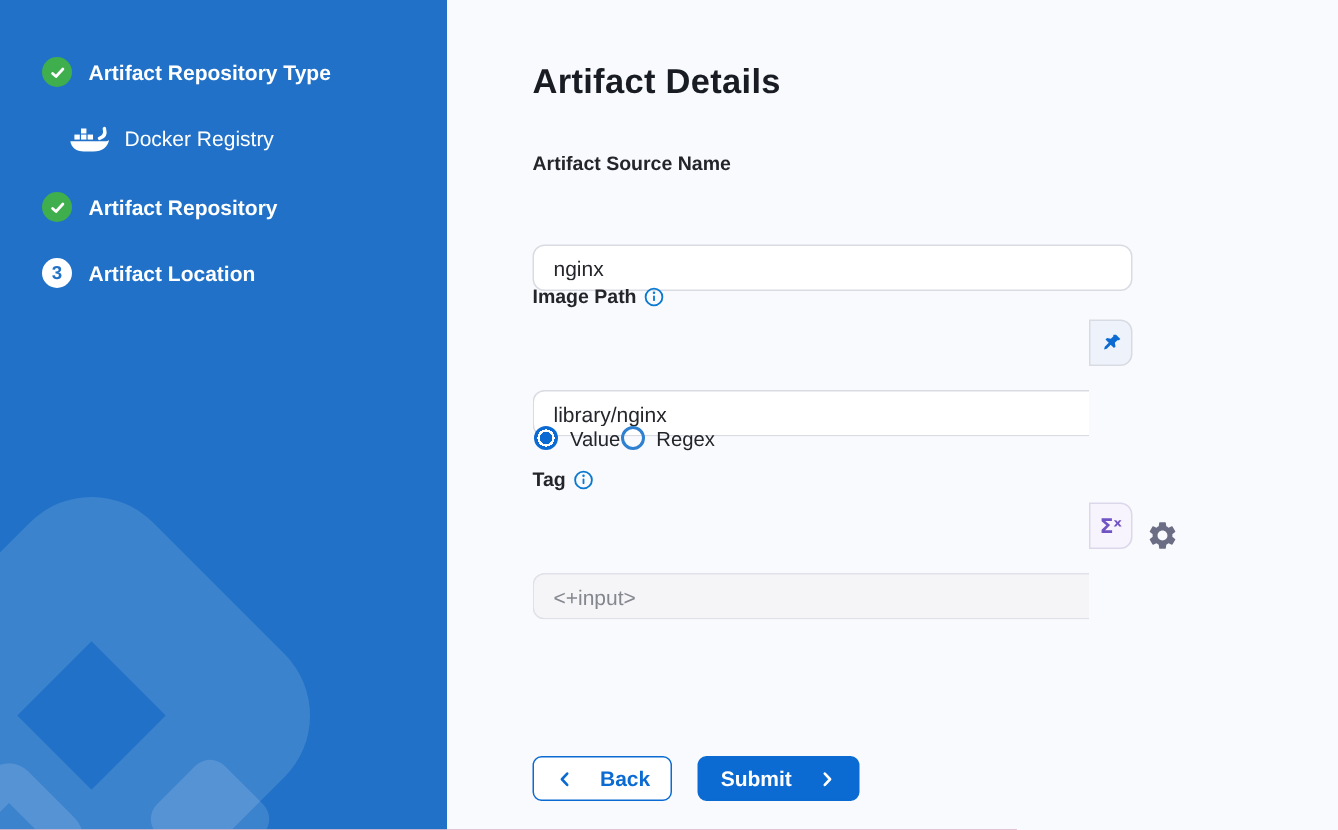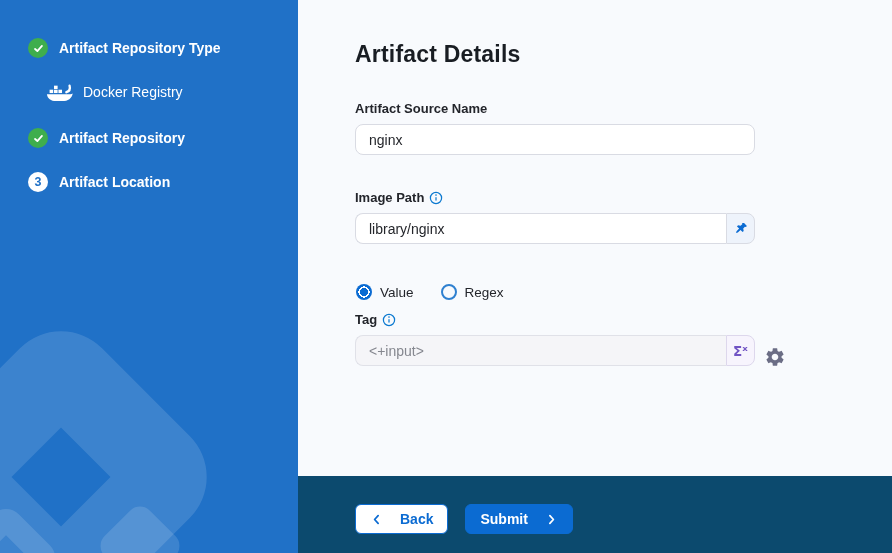--- a/index.html
+++ b/index.html
@@ -1,18 +1,18 @@
 <!DOCTYPE html>
 <html><head>
 <meta charset="utf-8">
 <style>
   html,body{margin:0;padding:0;background:#e9edf2;}
   .app{
     position:relative;width:892px;height:553px;overflow:hidden;
-    font-family:"Liberation Sans",sans-serif;background:#0c4a6e;
+    font-family:"Liberation Sans",sans-serif;background:#be185d;
     -webkit-font-smoothing:antialiased;
   }
   
   .sidebar{position:absolute;left:0;top:0;width:298px;height:553px;background:#2071c7;overflow:hidden;}
   .step{position:absolute;left:28px;display:flex;align-items:center;gap:11px;color:#fff;
         font-size:14px;font-weight:600;height:20px;cursor:pointer;white-space:nowrap;z-index:2;}
   .step.sub{left:46px;font-weight:500;gap:10px;}
   .step.current .step-text{font-weight:700;}
   .check-circle{width:20px;height:20px;border-radius:50%;background:#3fae4d;
         display:flex;align-items:center;justify-content:center;flex:0 0 auto;}
@@ -20,45 +20,45 @@
         font-size:12.5px;font-weight:700;display:flex;align-items:center;justify-content:center;flex:0 0 auto;}
   
   .wm{position:absolute;background:transparent;z-index:1;}
   .wm-ring{left:-59px;top:357px;width:240px;height:240px;box-sizing:border-box;
         border:85px solid rgba(255,255,255,0.13);border-radius:58px;transform:rotate(45deg);}
   .wm-d2{left:108px;top:514px;width:64px;height:64px;background:rgba(255,255,255,0.13);
         border-radius:14px;transform:rotate(45deg);}
   .wm-d3{left:-34px;top:518px;width:80px;height:80px;box-sizing:border-box;
         border:24px solid rgba(255,255,255,0.13);border-radius:18px;transform:rotate(45deg);}
   
-  .main{position:absolute;left:298px;top:0;width:594px;height:476px;background:#f8fafd;}
+  .main{position:absolute;left:298px;top:0;width:594px;height:553px;background:#f8fafd;}
   .title{position:absolute;left:57px;top:41px;margin:0;font-size:23px;font-weight:700;
         color:#191d23;letter-spacing:.2px;}
   .group{position:absolute;left:57px;width:400px;}
   .g1{top:101px;} .g2{top:190px;} .g3{top:312px;}
   .field-label{display:flex;align-items:center;gap:5px;font-size:13px;font-weight:700;
         color:#23252b;margin-bottom:8px;}
   .info{display:inline-flex;cursor:pointer;}
   input.text{display:block;width:100%;height:31px;box-sizing:border-box;border:1px solid #d9dbe3;
         border-radius:8px;background:#fff;font-size:14px;color:#24262b;padding:0 13px;outline:none;
-        font-family:"Liberation Sans",sans-serif;}
+        font-family:"Liberation Sans",sans-serif;margin-top:47px;}
   .input-group{display:flex;width:100%;}
   .input-group input.text{flex:1;min-width:0;border-radius:8px 0 0 8px;border-right:none;}
   .addon{width:29px;height:31px;box-sizing:border-box;border:1px solid #d9dbe3;
         border-radius:0 8px 8px 0;display:flex;align-items:center;justify-content:center;
         cursor:pointer;padding:4px;flex:0 0 auto;}
   .addon.pin{background:#eef3fb;}
   .addon.sigma{background:#f7f4fd;border-color:#ddd7ec;color:#7154c4;font-size:13.5px;
         font-weight:600;font-family:"DejaVu Sans",sans-serif;}
   input.text:disabled,input.text[disabled]{background:#f5f5f8;border-color:#e0e1e8;color:#85878f;}
   input.text::placeholder{color:#85878f;opacity:1;}
   .gear-btn{position:absolute;left:465px;top:346px;width:24px;height:24px;border:none;
         background:none;padding:0;cursor:pointer;}
   
-  .radio-row{position:absolute;left:58px;top:284px;display:flex;align-items:center;gap:27px;}
+  .radio-row{position:absolute;left:58px;top:284px;display:flex;align-items:center;}
   .radio{display:flex;align-items:center;gap:8px;font-size:13.5px;color:#23252b;cursor:pointer;}
   .rdot{width:16px;height:16px;border-radius:50%;box-sizing:border-box;flex:0 0 auto;}
   .rdot.sel{background:radial-gradient(circle,#0b6bd2 0 4.2px,#fff 4.2px 5.7px,#0b6bd2 5.7px 8px);}
   .rdot.un{border:2px solid #2f80d0;background:transparent;}
   
   .actions{position:absolute;left:57px;top:504px;display:flex;gap:17px;}
   .btn{height:30px;border-radius:6px;font-size:14px;font-weight:700;display:flex;align-items:center;
         gap:17px;padding:0 14px;cursor:pointer;font-family:"Liberation Sans",sans-serif;}
   .btn.back{background:#fff;border:1.5px solid #0b6bd2;color:#0b6bd2;}
   .btn.submit{background:#0b6bd2;border:1.5px solid #0b6bd2;color:#fff;}

